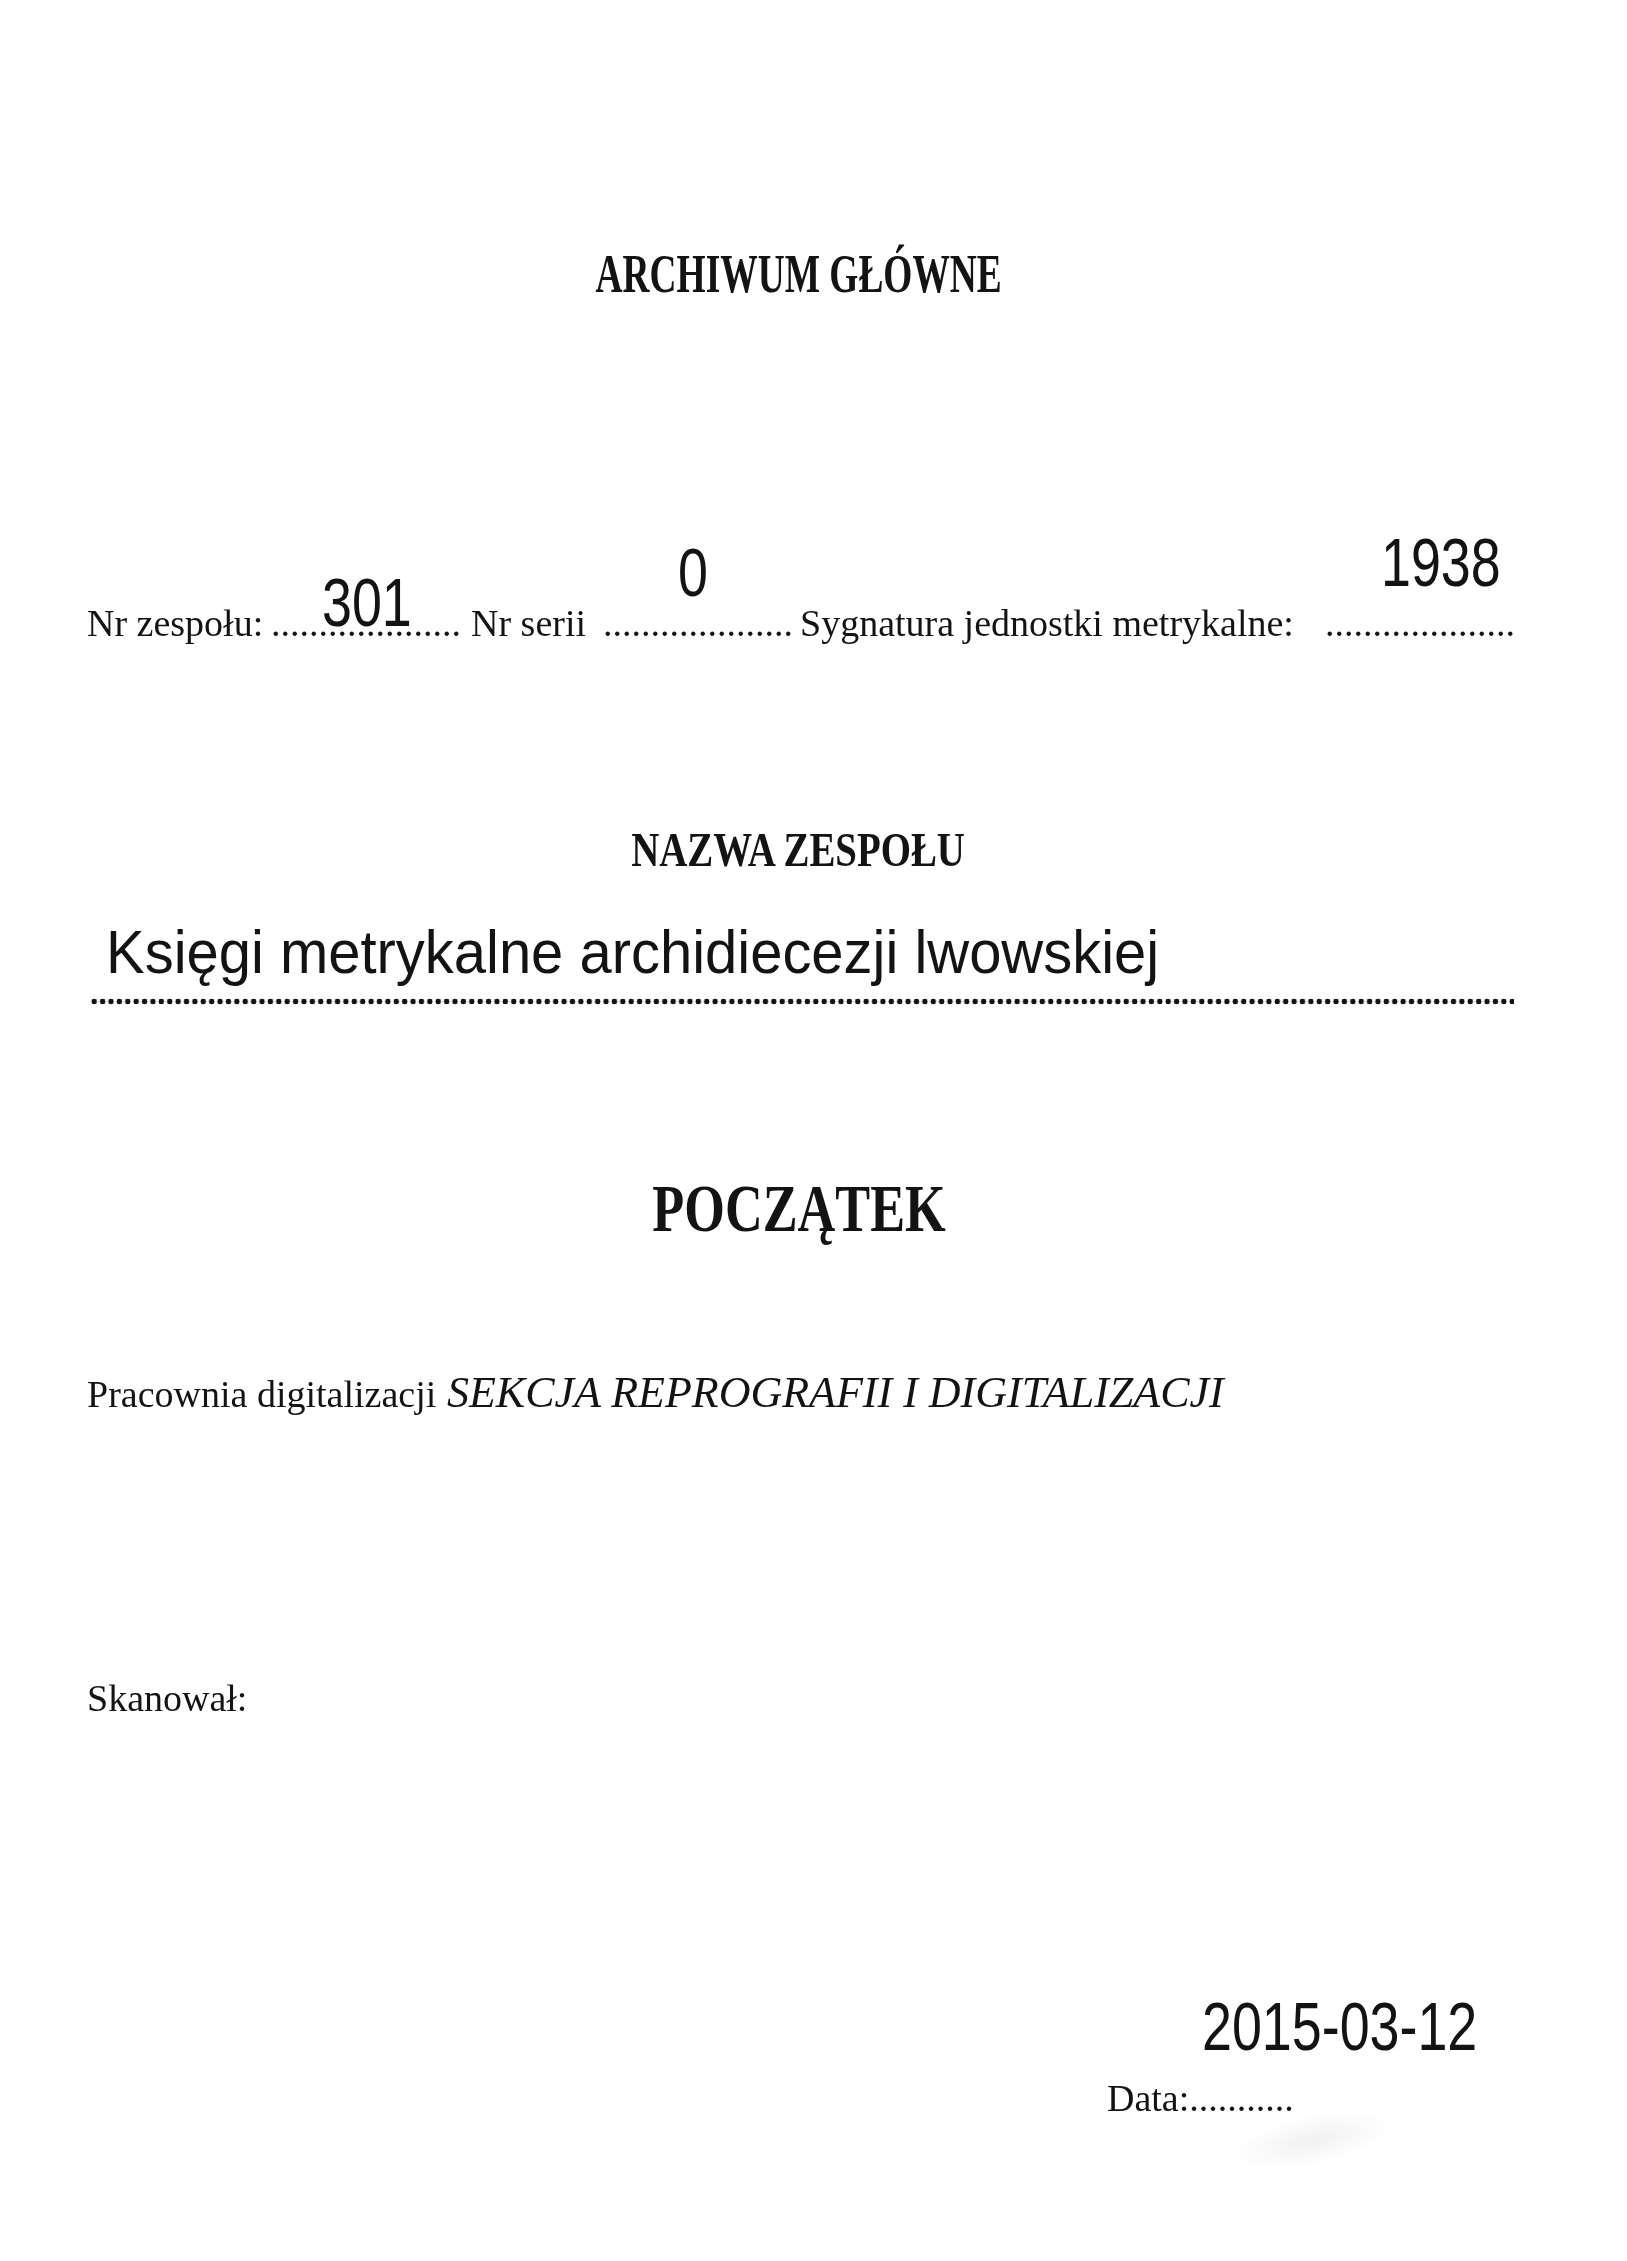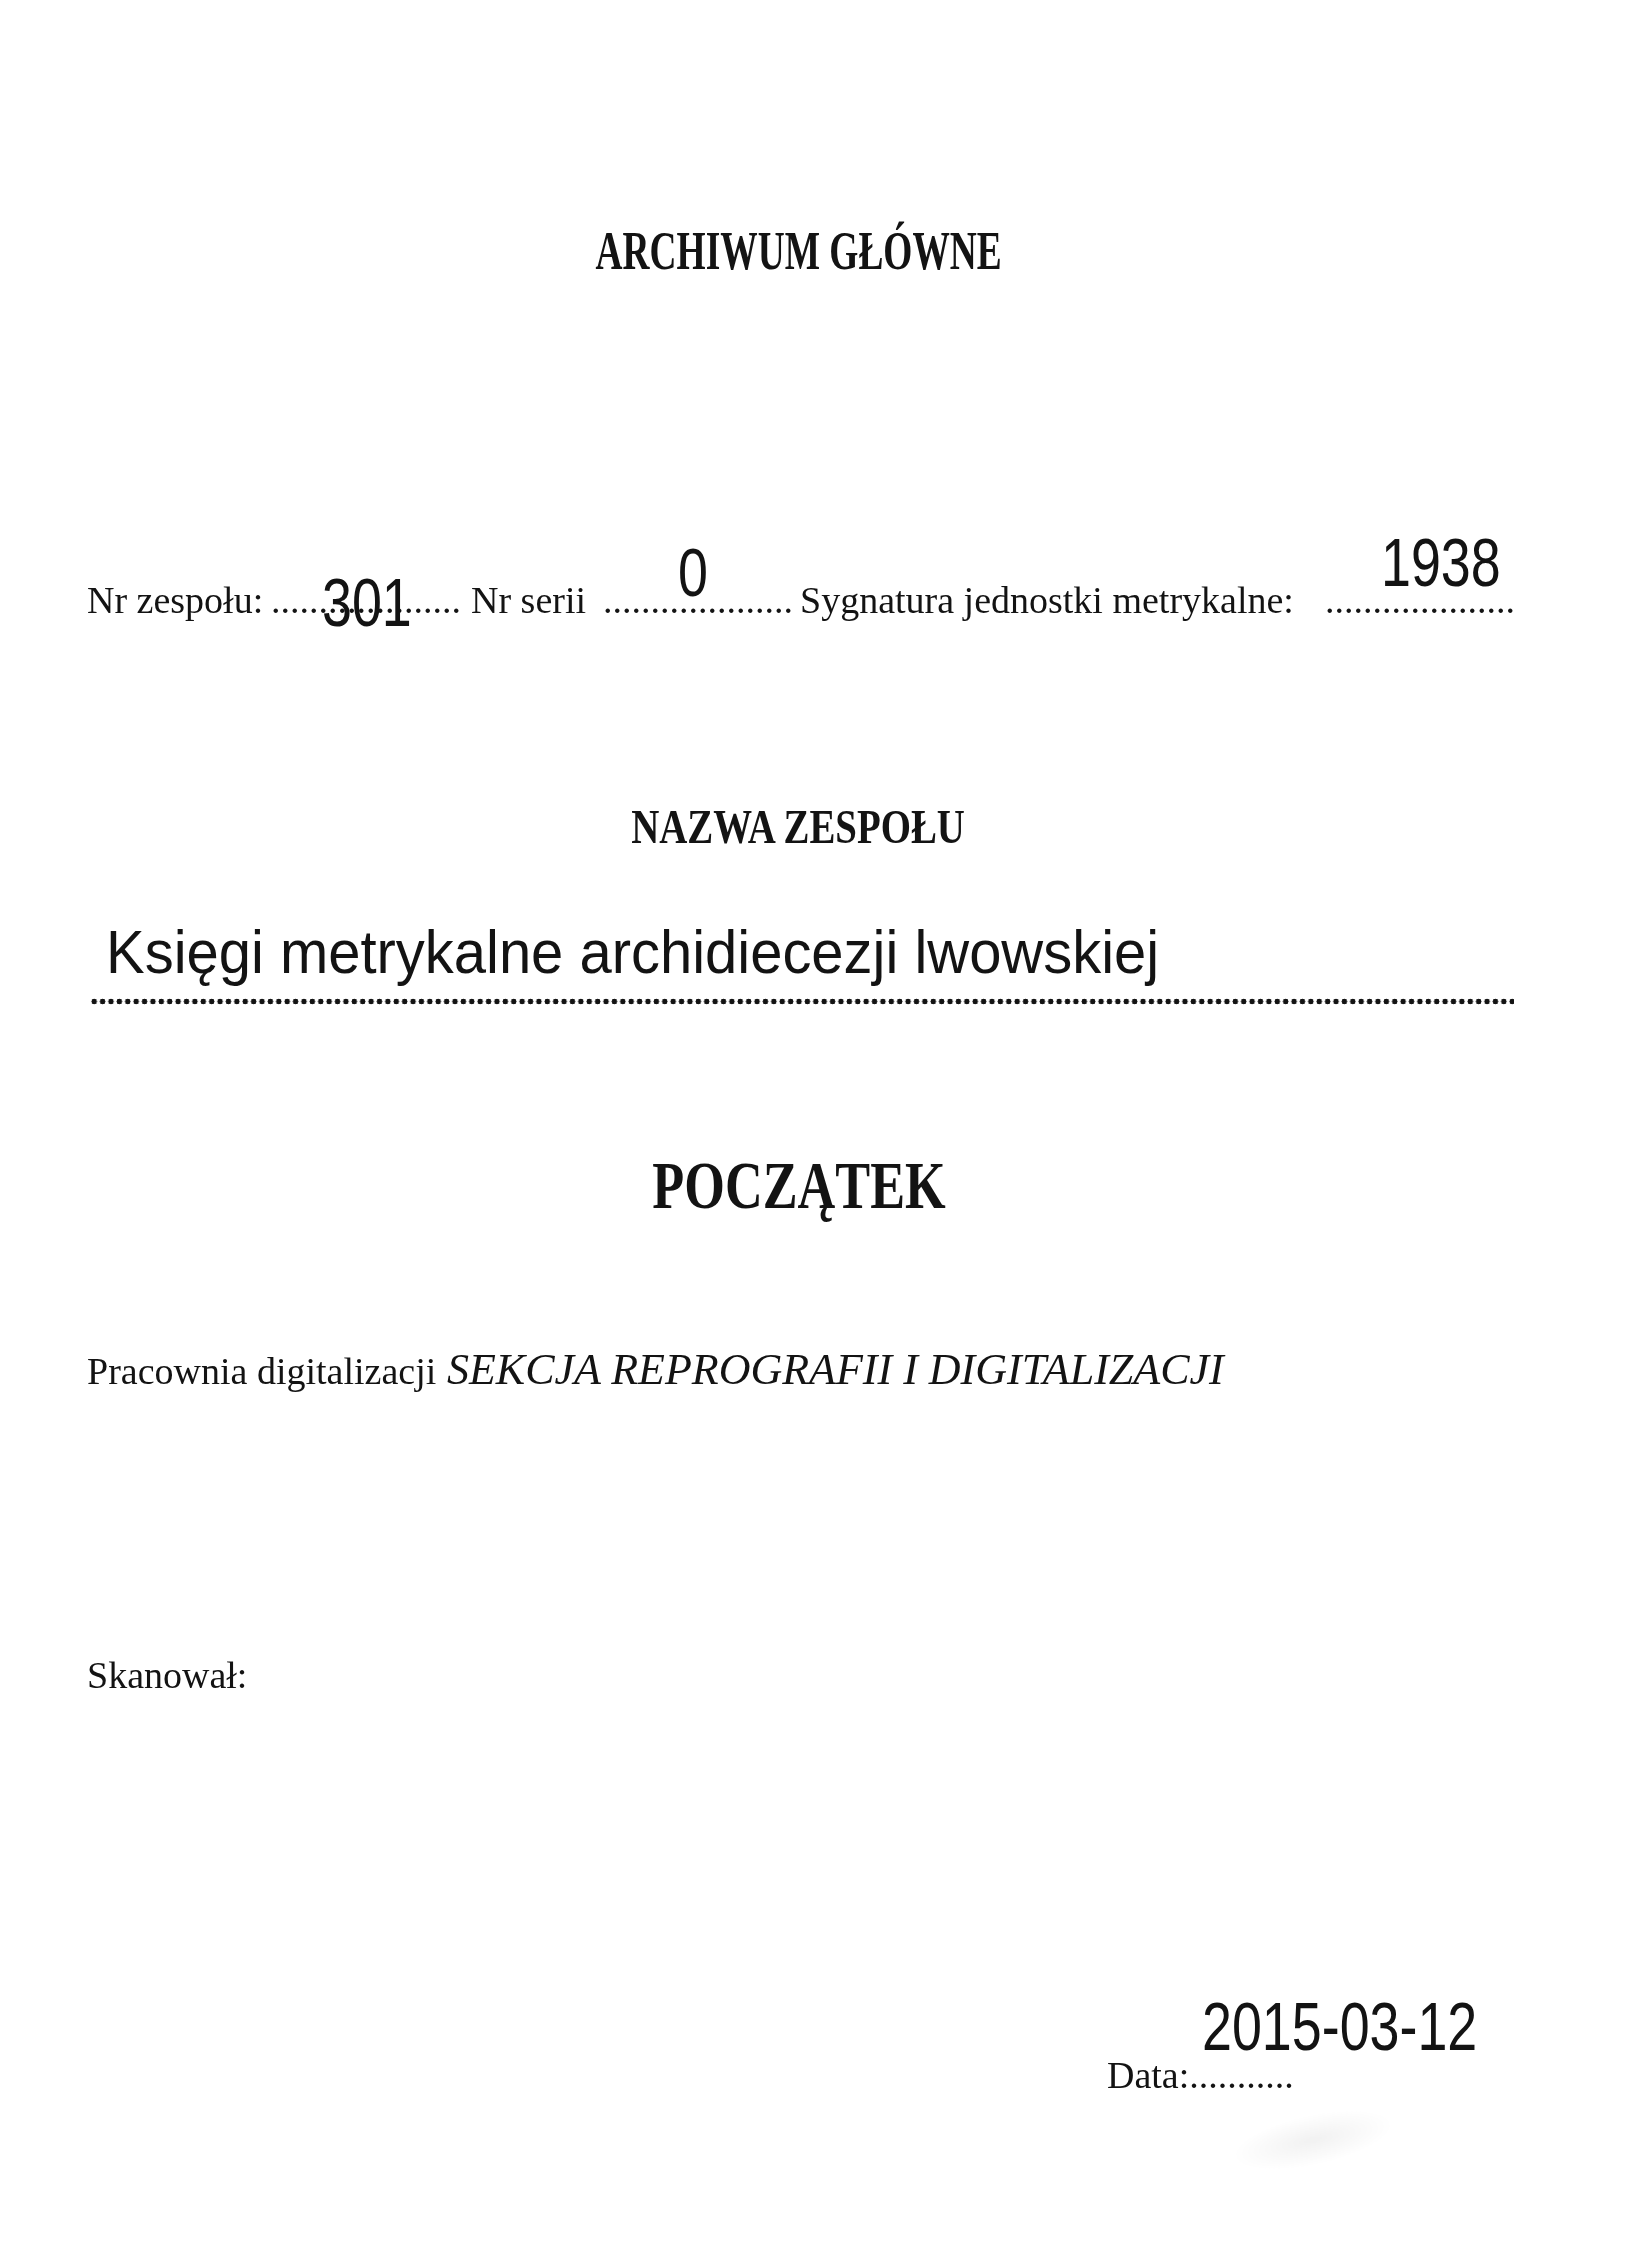--- a/index.html
+++ b/index.html
@@ -4,21 +4,21 @@
 <style>
   :root { --ink:#131313; --paper:#ffffff; }
   * { margin:0; padding:0; box-sizing:border-box; }
   html,body { background:#ffffff; }
   .page {
     position:relative; width:1628px; height:2261px;
     background:var(--paper); overflow:hidden;
     color:var(--ink);
   }
   .abs { position:absolute; white-space:nowrap; line-height:1; }
-  .serif  { font-family:"Liberation Serif","DejaVu Serif",serif; }
+  .serif  { font-family:"Liberation Serif","DejaVu Serif",serif;margin-top:23px; }
   .sans   { font-family:"Liberation Sans","DejaVu Sans",sans-serif; }
   .b      { font-weight:bold; }
   .it     { font-style:italic; }
   .cx     { display:inline-block; transform-origin:left bottom; }
   .cx-c   { display:inline-block; transform-origin:center bottom; }
   .centerline { position:absolute; left:0; right:31px; text-align:center; white-space:nowrap; line-height:1; }
 
   
   .hdr1 { top:223px; font-size:55px; }
   .hdr1 .cx-c { transform:scaleX(0.68); }

